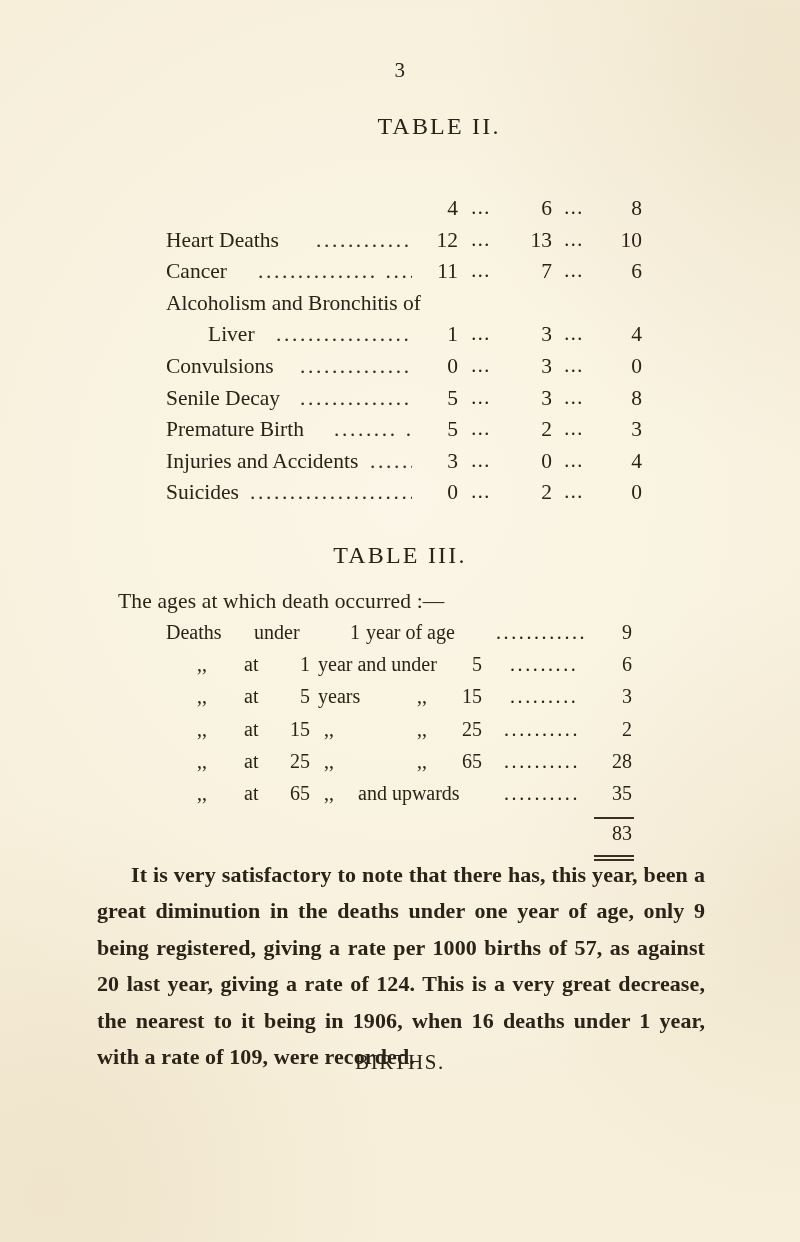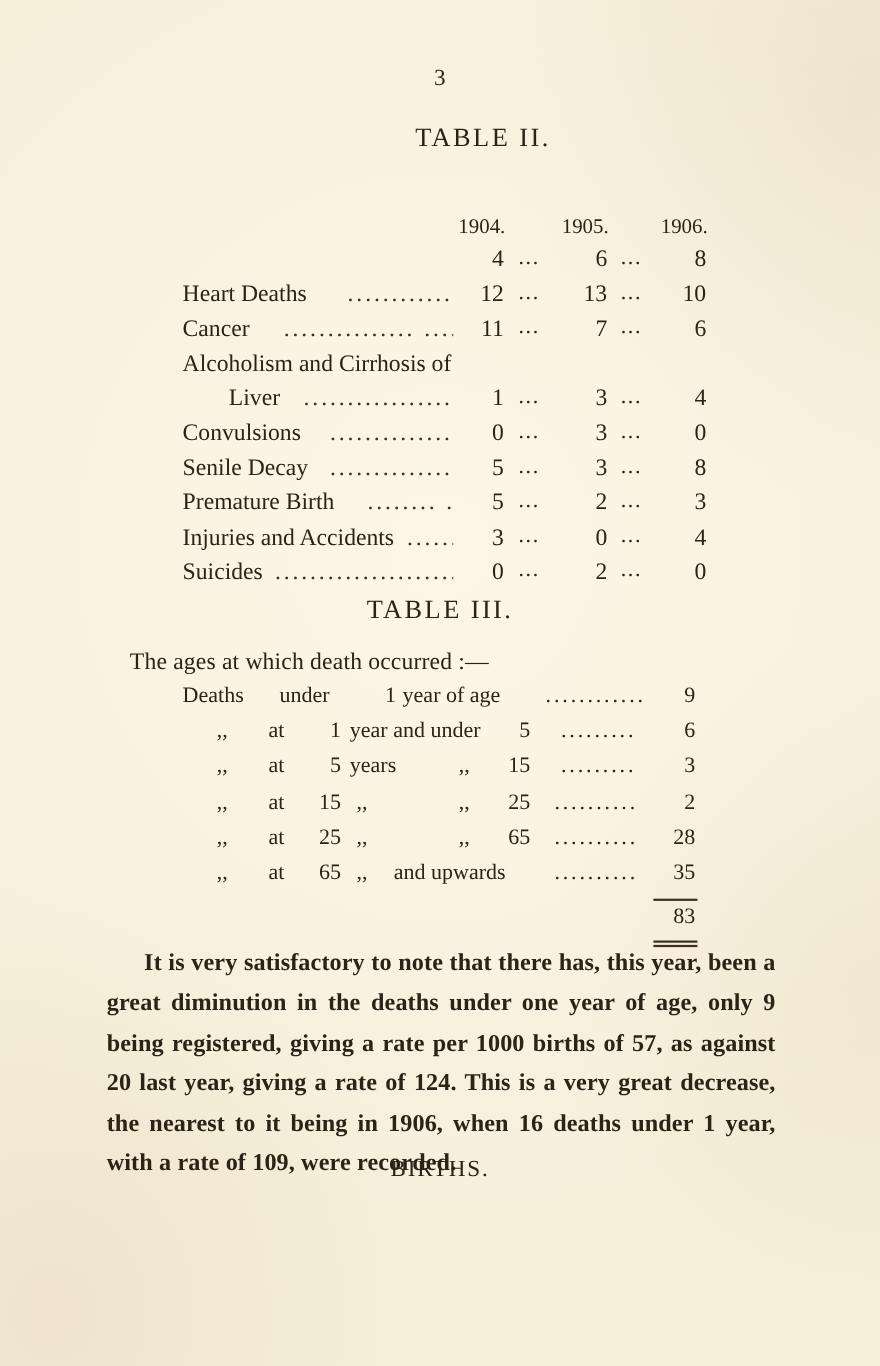--- a/index.html
+++ b/index.html
@@ -198,25 +198,20 @@
 </head>
 <body>
 
 <div class="page">
 
   <div class="page-number">3</div>
 
   <div class="table-title" id="t2-title">TABLE II.</div>
 
   <div id="table2">
-    <div class="t2-head">
-      <span class="y1">1904.</span>
-      <span class="y2">1905.</span>
-      <span class="y3">1906.</span>
-    </div>
 
     <div class="t2-row">
       <span class="t2-leader"></span>
       <span class="t2-num c1">4</span>
       <span class="t2-dots d1">...</span>
       <span class="t2-num c2">6</span>
       <span class="t2-dots d2">...</span>
       <span class="t2-num c3">8</span>
     </div>
 
@@ -234,21 +229,21 @@
       <span class="t2-label">Cancer</span>
       <span class="t2-leader" style="left:92px; width:154px;">...............  ........</span>
       <span class="t2-num c1">11</span>
       <span class="t2-dots d1">...</span>
       <span class="t2-num c2">7</span>
       <span class="t2-dots d2">...</span>
       <span class="t2-num c3">6</span>
     </div>
 
     <div class="t2-row">
-      <span class="t2-label">Alcoholism and Cirrhosis of</span>
+      <span class="t2-label">Alcoholism and Bronchitis of</span>
     </div>
 
     <div class="t2-row indent-row">
       <span class="t2-label indent">Liver</span>
       <span class="t2-leader" style="left:110px; width:136px;">........................</span>
       <span class="t2-num c1">1</span>
       <span class="t2-dots d1">...</span>
       <span class="t2-num c2">3</span>
       <span class="t2-dots d2">...</span>
       <span class="t2-num c3">4</span>

